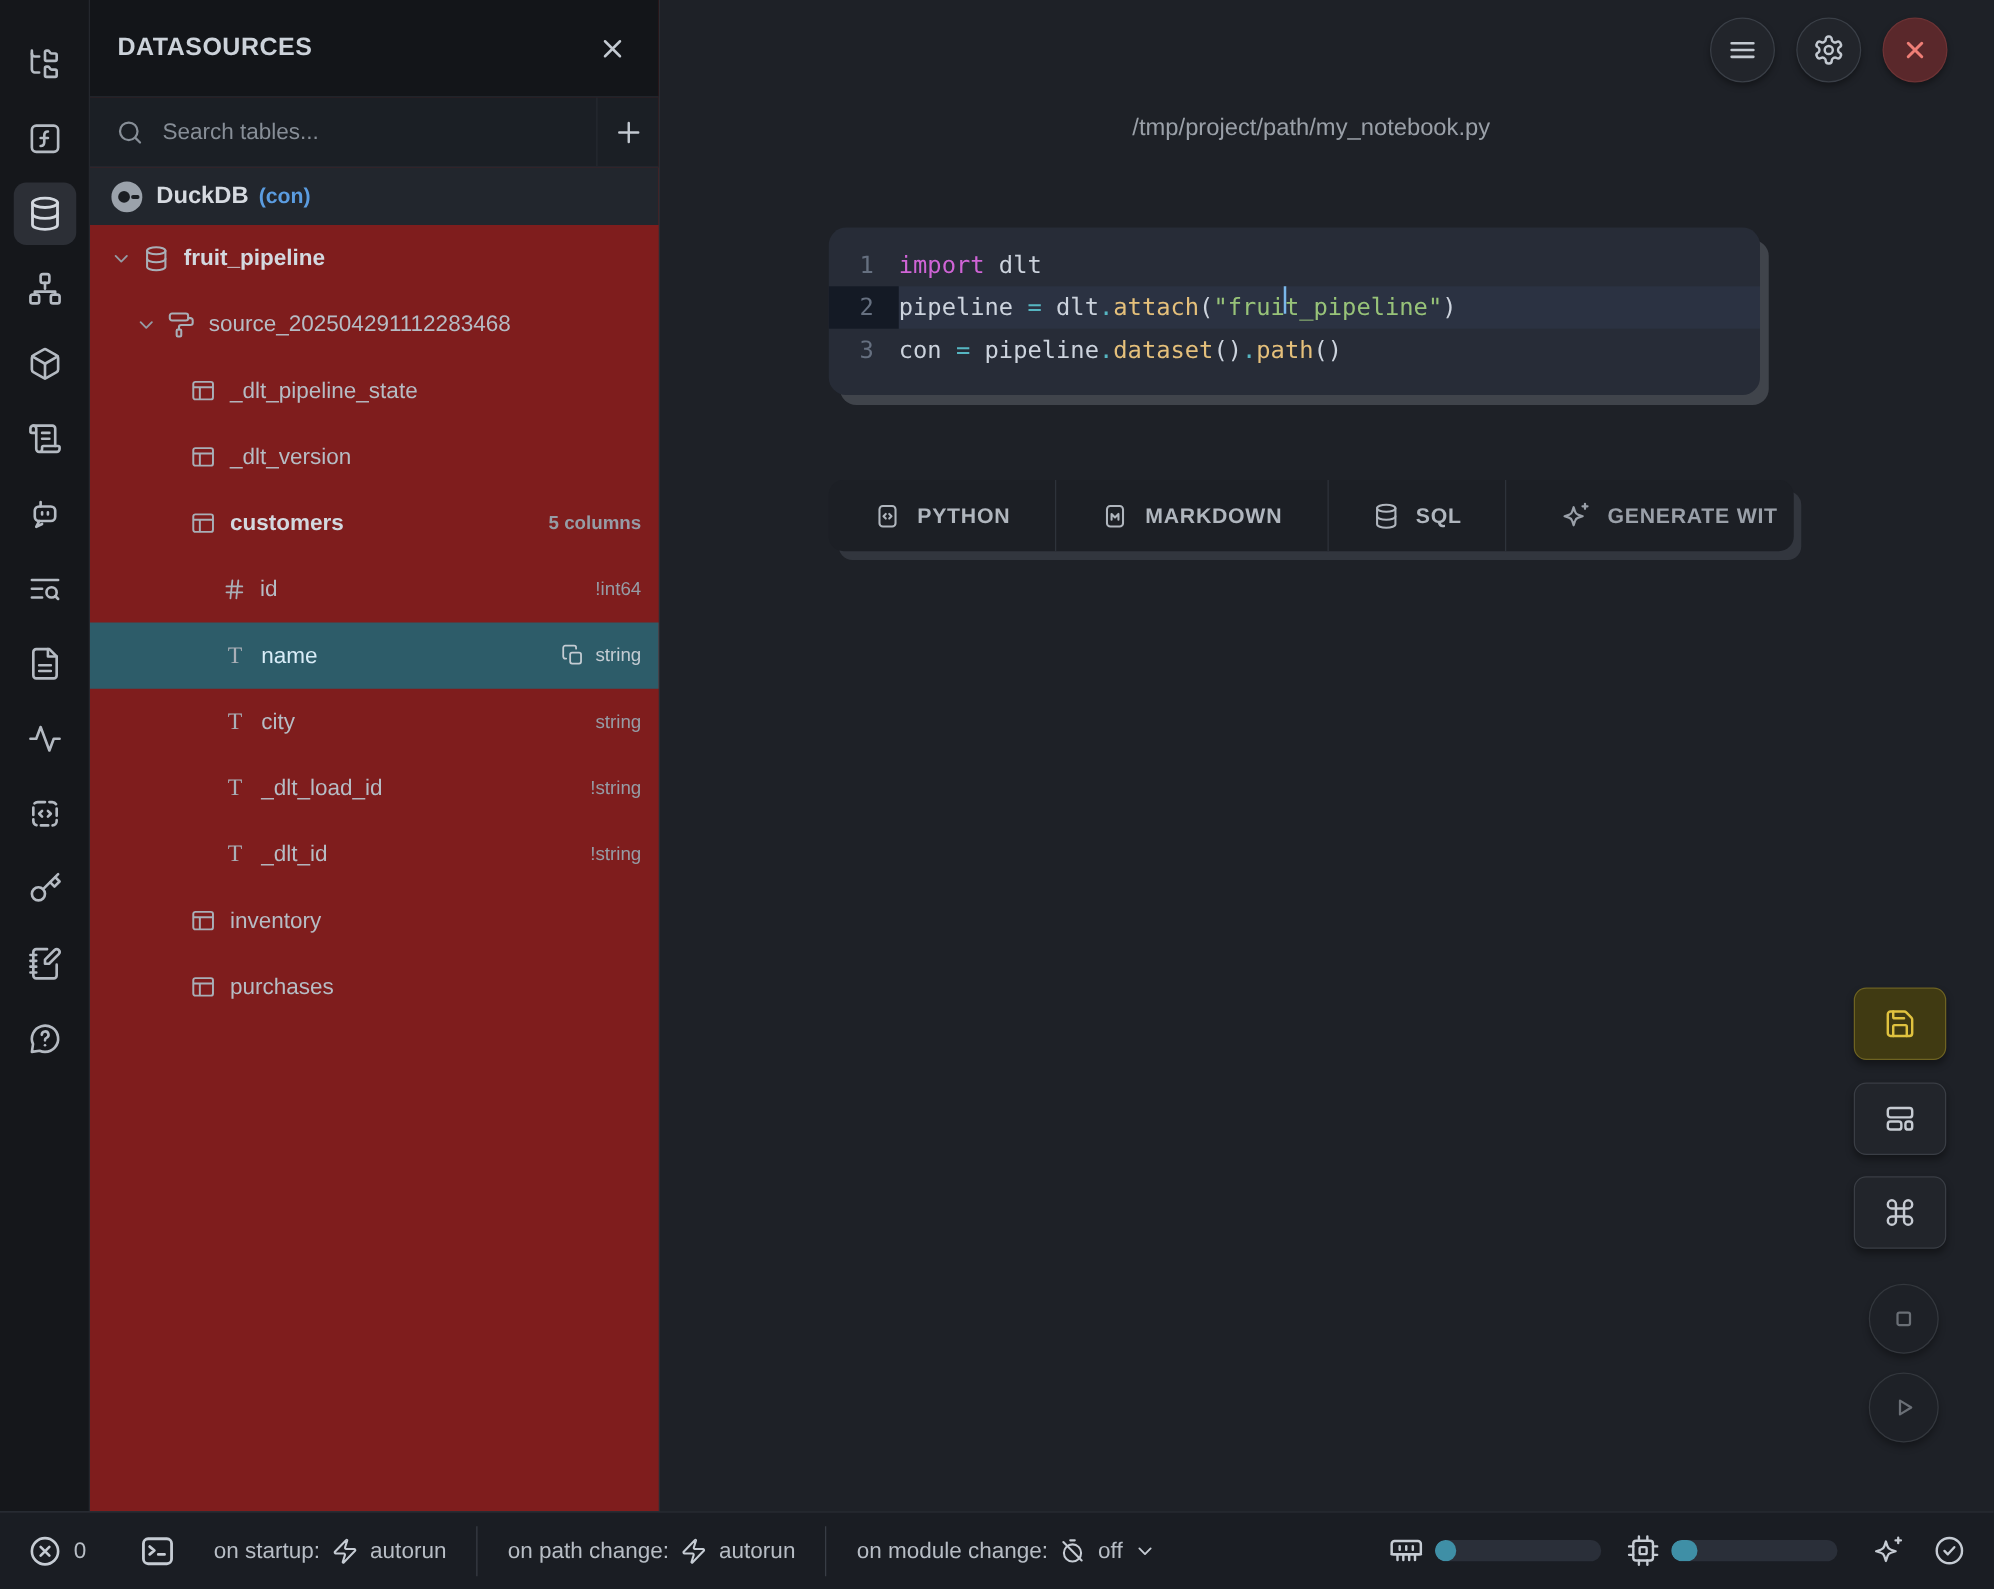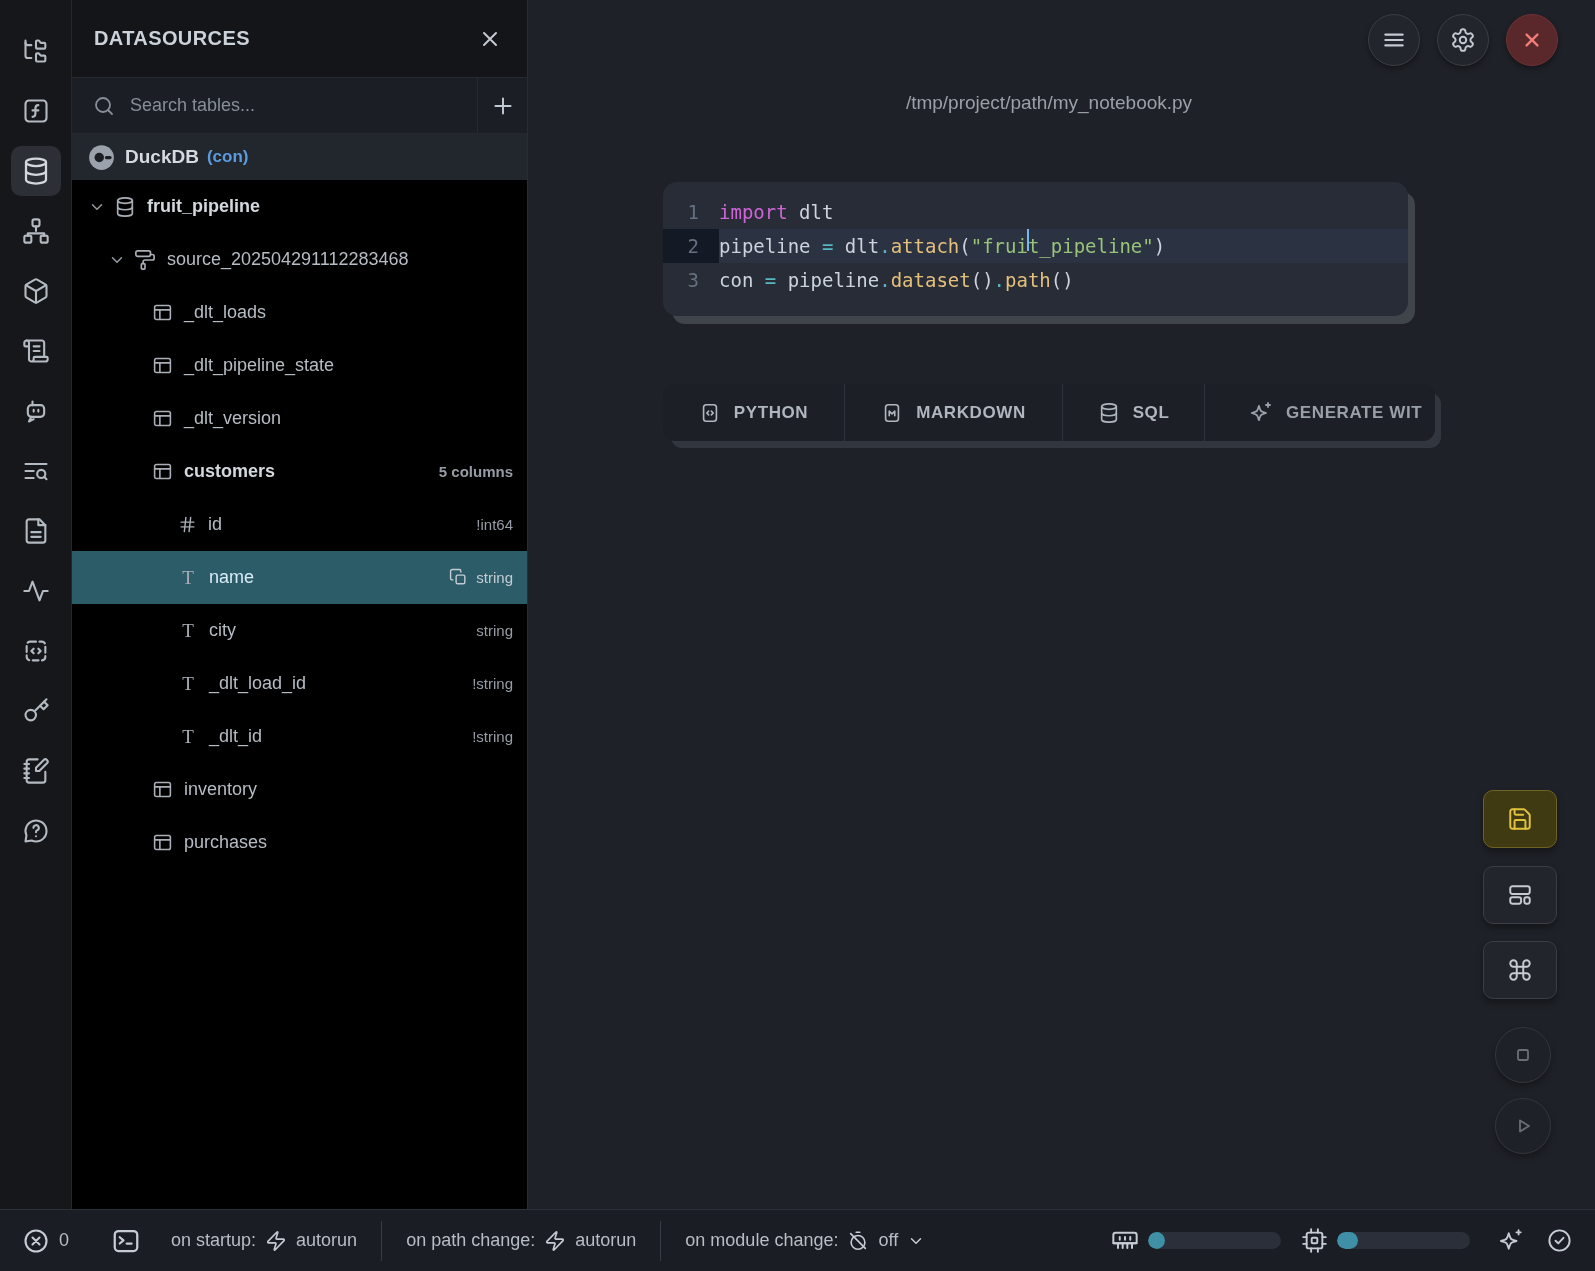--- a/index.html
+++ b/index.html
@@ -10,21 +10,21 @@
   .top { flex:1; display:flex; min-height:0; }
 
   
   .rail { width:72px; background:#15171b; border-right:1px solid #24272d;
     display:flex; flex-direction:column; align-items:center; padding-top:26px; }
   .rail-btn { width:50px; height:50px; border-radius:10px; display:flex;
     align-items:center; justify-content:center; color:#b4bac2; margin-bottom:10px; }
   .rail-btn.active { background:#2c2f36; color:#d3d8df; }
 
   
-  .panel { width:456px; background:#000000; border-right:1px solid #282c33;
+  .panel { width:456px; background:#7f1d1d; border-right:1px solid #282c33;
     display:flex; flex-direction:column; }
   .panel-header { height:78px; background:#131519; border-bottom:1px solid #262a30;
     display:flex; align-items:center; padding:0 22px; }
   .panel-title { font-size:20px; font-weight:700; letter-spacing:.4px; color:#ccd2da; }
   .panel-close { margin-left:auto; color:#c3c9d1; width:30px; height:30px;
     display:flex; align-items:center; justify-content:center; }
   .search-row { height:56px; background:#1b1f25; border-bottom:1px solid #262a30;
     display:flex; align-items:center; }
   .search-box { flex:1; display:flex; align-items:center; gap:14px; padding:0 18px 0 20px;
     height:100%; color:#878e97; }
@@ -282,29 +282,20 @@
           <span class="ticon">
               <svg width="22" height="22" viewBox="0 0 24 24" fill="none" stroke="currentColor" stroke-width="1.8" stroke-linecap="round" stroke-linejoin="round">
                 <rect x="2" y="2" width="16" height="6" rx="2"></rect>
                 <path d="M10 16v-2a2 2 0 0 1 2-2h8a2 2 0 0 0 2-2V8a2 2 0 0 0-2-2h-2"></path>
                 <rect x="8" y="16" width="4" height="6" rx="1"></rect>
               </svg>
             </span>
           <span class="lbl">source_202504291112283468</span>
         </div>
 
-        <div class="row ind3">
-          <span class="ticon">
-              <svg width="21" height="21" viewBox="0 0 24 24" fill="none" stroke="currentColor" stroke-width="1.8" stroke-linejoin="round">
-                <rect x="3" y="4" width="18" height="16" rx="2"></rect>
-                <path d="M3 9h18M9 9v11"></path>
-              </svg>
-            </span>
-          <span class="lbl">_dlt_loads</span>
-        </div>
 
         <div class="row ind3">
           <span class="ticon">
               <svg width="21" height="21" viewBox="0 0 24 24" fill="none" stroke="currentColor" stroke-width="1.8" stroke-linejoin="round">
                 <rect x="3" y="4" width="18" height="16" rx="2"></rect>
                 <path d="M3 9h18M9 9v11"></path>
               </svg>
             </span>
           <span class="lbl">_dlt_pipeline_state</span>
         </div>

